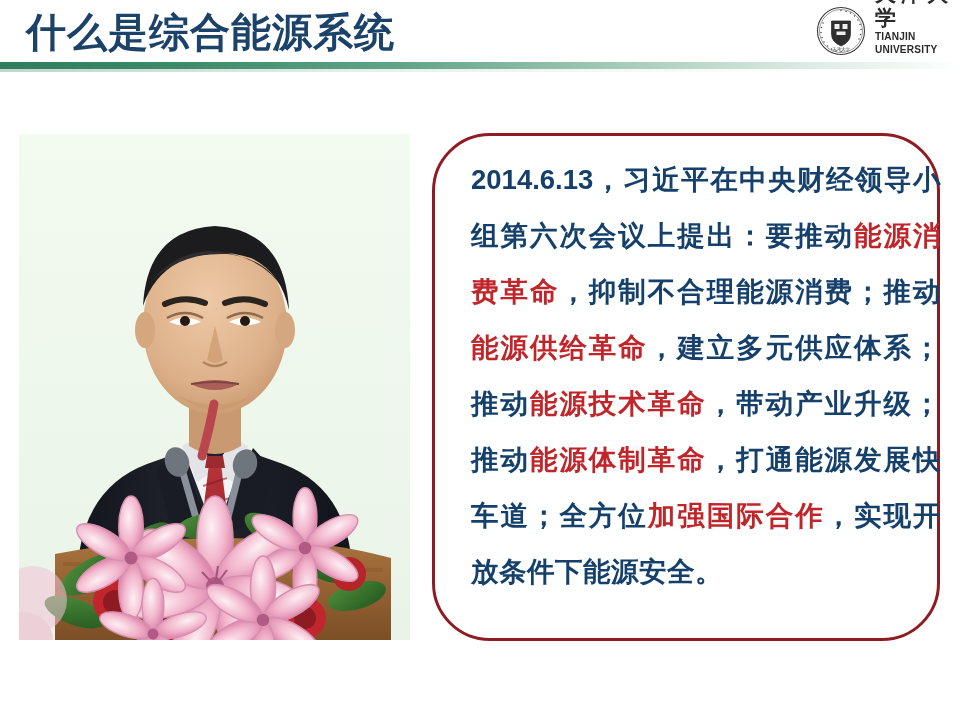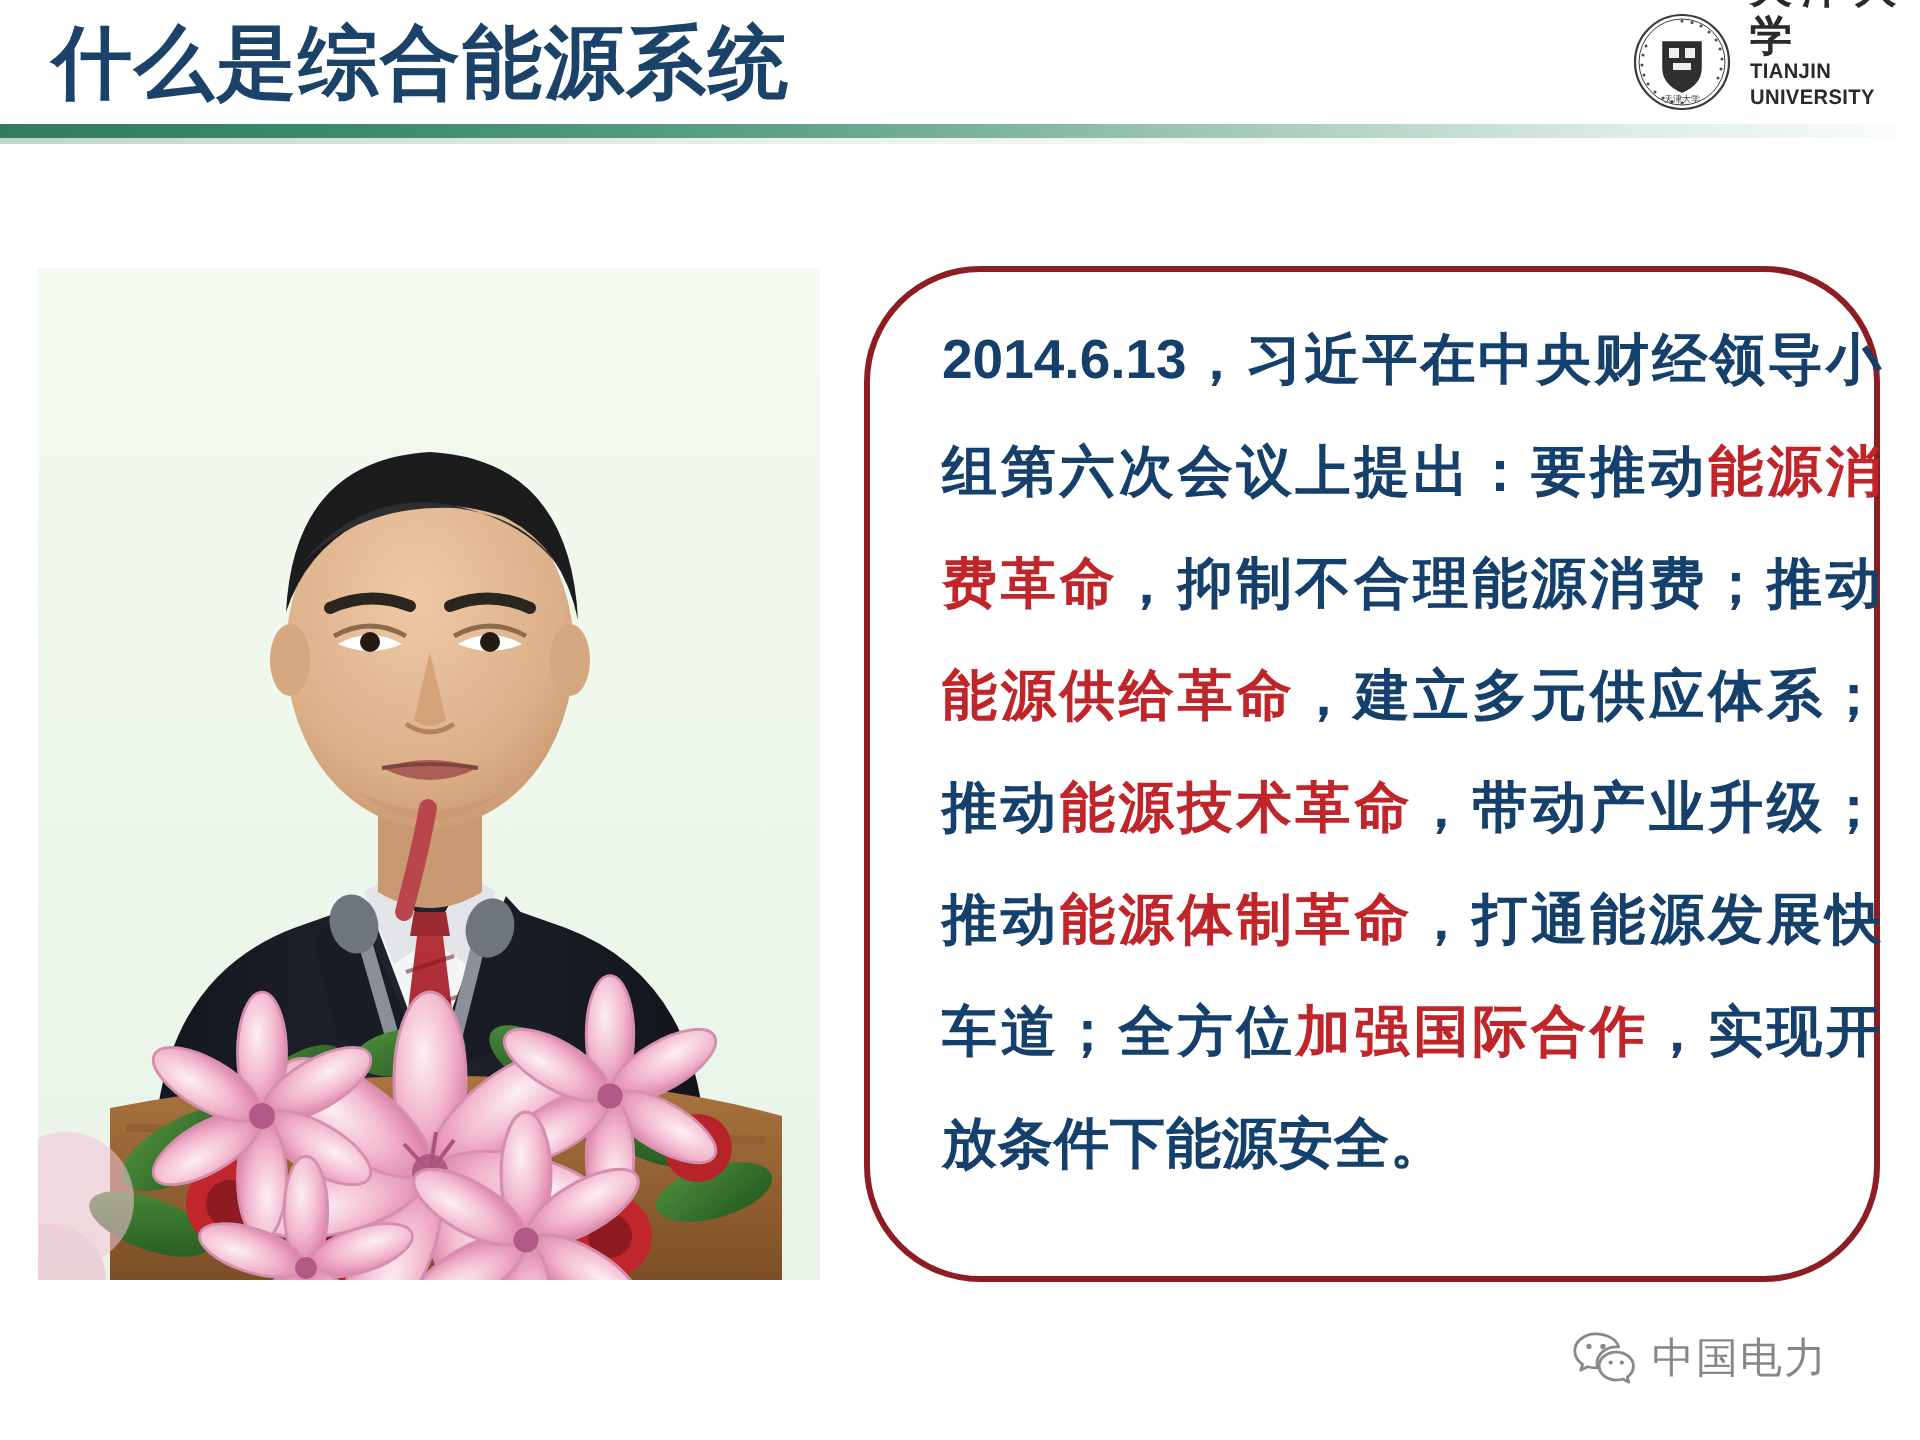--- a/index.html
+++ b/index.html
@@ -407,25 +407,14 @@
       <g opacity="0.55">
         <circle cx="14" cy="466" r="34" fill="#f3c4d6"></circle>
         <circle cx="6" cy="506" r="28" fill="#eeb6cb"></circle>
       </g>
     </svg>
   </div>
 
   <div class="quote-box"></div>
   <div class="quote-text"><span class="num">2014.6.13</span><span class="">，习近平在中央财经领导小组第六次会议上提出：要推动</span><span class="hl">能源消费革命</span><span class="">，抑制不合理能源消费；推动</span><span class="hl">能源供给革命</span><span class="">，建立多元供应体系；推动</span><span class="hl">能源技术革命</span><span class="">，带动产业升级；推动</span><span class="hl">能源体制革命</span><span class="">，打通能源发展快车道；全方位</span><span class="hl">加强国际合作</span><span class="">，实现开放条件下能源安全。</span></div>
 
-  <div class="footer-mark">
-    <svg class="wechat-icon" viewBox="0 0 36 32">
-      <path d="M13.2 2.2C6.6 2.2 1.3 6.6 1.3 12c0 3.1 1.8 5.8 4.5 7.6l-1.1 3.4 3.9-2c1.4.4 2.9.6 4.6.6.4 0 .8 0 1.2-.1-.3-.8-.4-1.6-.4-2.5 0-5.2 5-9.4 11.2-9.4.4 0 .8 0 1.2.1C25.2 5.5 19.8 2.2 13.2 2.2z" fill="none" stroke="#5d5d5d" stroke-width="1.6" stroke-linejoin="round"></path>
-      <circle cx="9.4" cy="9.4" r="1.5" fill="#5d5d5d"></circle>
-      <circle cx="17.4" cy="9.4" r="1.5" fill="#5d5d5d"></circle>
-      <path d="M34.8 20.6c0-4.4-4.4-8-9.8-8s-9.8 3.6-9.8 8 4.4 8 9.8 8c1.3 0 2.6-.2 3.8-.6l3.4 1.8-.9-2.9c2.1-1.5 3.5-3.7 3.5-6.3z" fill="none" stroke="#5d5d5d" stroke-width="1.6" stroke-linejoin="round"></path>
-      <circle cx="21.8" cy="18.6" r="1.2" fill="#5d5d5d"></circle>
-      <circle cx="28.2" cy="18.6" r="1.2" fill="#5d5d5d"></circle>
-    </svg>
-    <div class="footer-label">中国电力</div>
-  </div>
 
 </div>
 
 </body></html>

